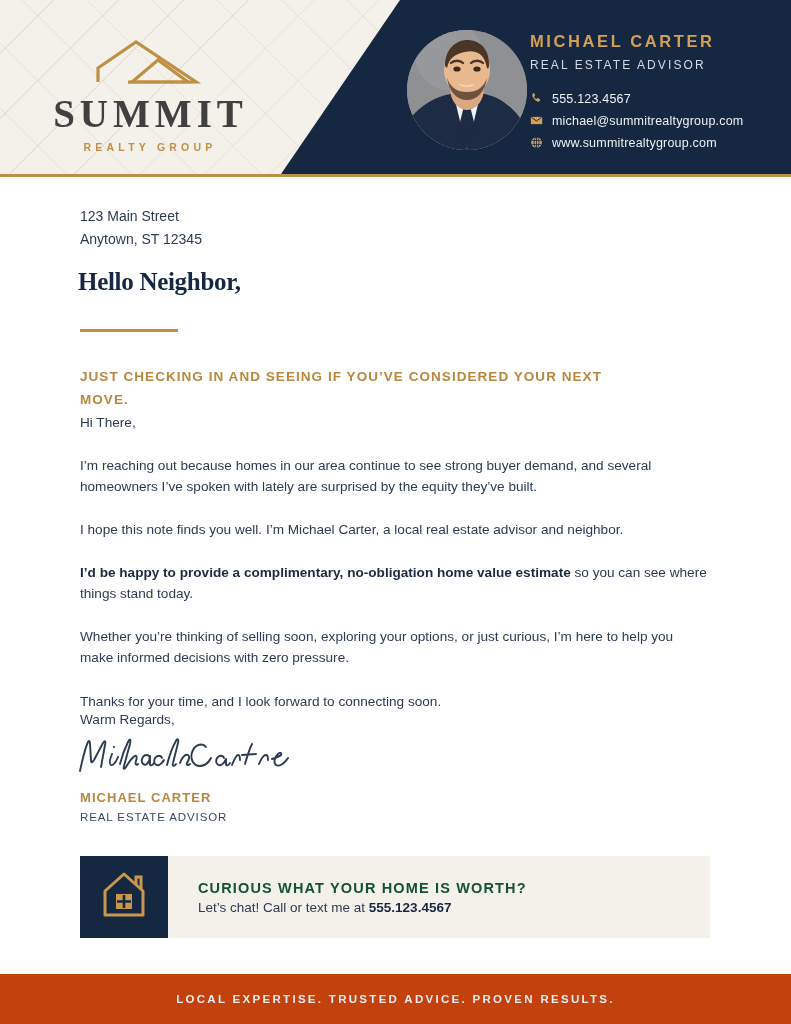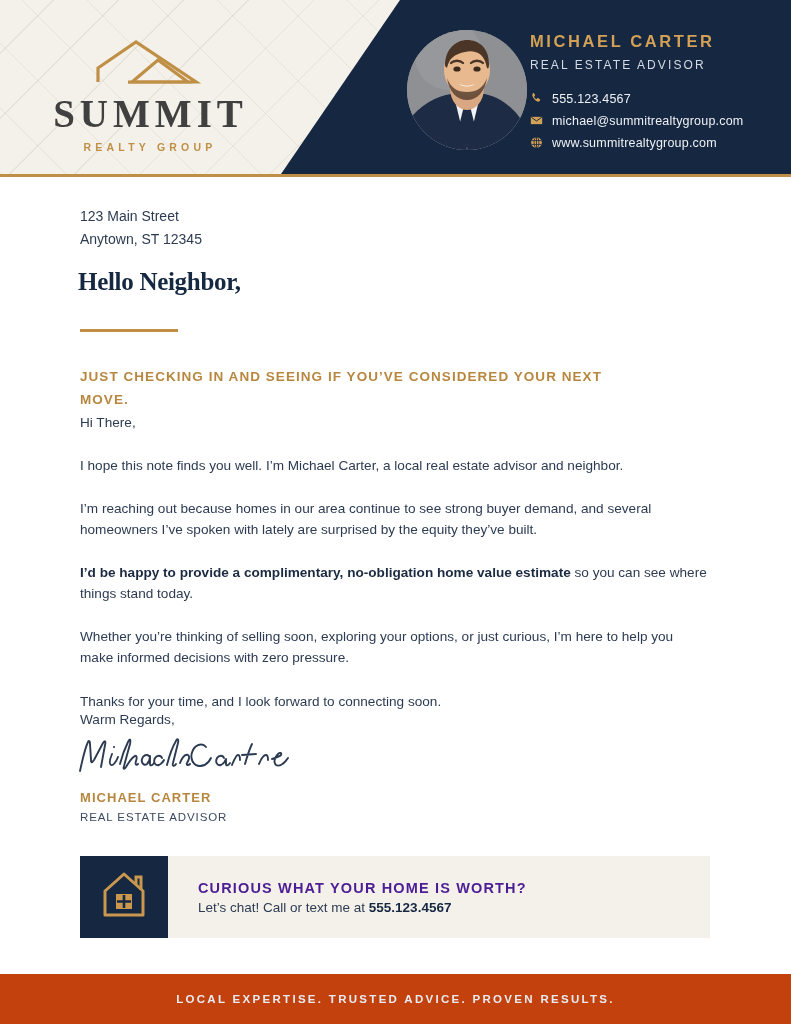--- a/index.html
+++ b/index.html
@@ -220,21 +220,21 @@
     background: #f4f1ea;
     padding: 0 0 0 30px;
     display: flex;
     flex-direction: column;
     justify-content: center;
   }
   .cta-title {
     font-size: 14.5px;
     font-weight: 700;
     letter-spacing: 1.15px;
-    color: #4c1d95;
+    color: #14532d;
   }
   .cta-sub {
     font-size: 13.5px;
     color: #2c3b52;
     margin-top: 4px;
   }
   .cta-sub b { font-weight: 700; color: #152741; }
 
   
   .footer {
@@ -336,22 +336,22 @@
   <div>123 Main Street</div>
   <div>Anytown, ST 12345</div>
 </div>
 
 <div class="greeting">Hello Neighbor,</div>
 <div class="gold-rule-accent"></div>
 <div class="subhead">JUST CHECKING IN AND SEEING IF YOU’VE CONSIDERED YOUR NEXT MOVE.</div>
 
 <div class="letter">
   <p>Hi There,</p>
+  <p>I’m reaching out because homes in our area continue to see strong buyer demand, and several homeowners I’ve spoken with lately are surprised by the equity they’ve built.</p>
   <p>I hope this note finds you well. I’m Michael Carter, a local real estate advisor and neighbor.</p>
-  <p>I’m reaching out because homes in our area continue to see strong buyer demand, and several homeowners I’ve spoken with lately are surprised by the equity they’ve built.</p>
   <p><b>I’d be happy to provide a complimentary, no-obligation home value estimate</b><span> so you can see where things stand today.</span></p>
   <p>Whether you’re thinking of selling soon, exploring your options, or just curious, I’m here to help you make informed decisions with zero pressure.</p>
   <p>Thanks for your time, and I look forward to connecting soon.</p>
 </div>
 
 <div class="signoff">Warm Regards,</div>
 
 <div class="signature">
   <svg width="215" height="46" viewBox="0 0 215 46">
     <g fill="none" stroke="#2c3b52" stroke-width="1.9" stroke-linecap="round" stroke-linejoin="round">

